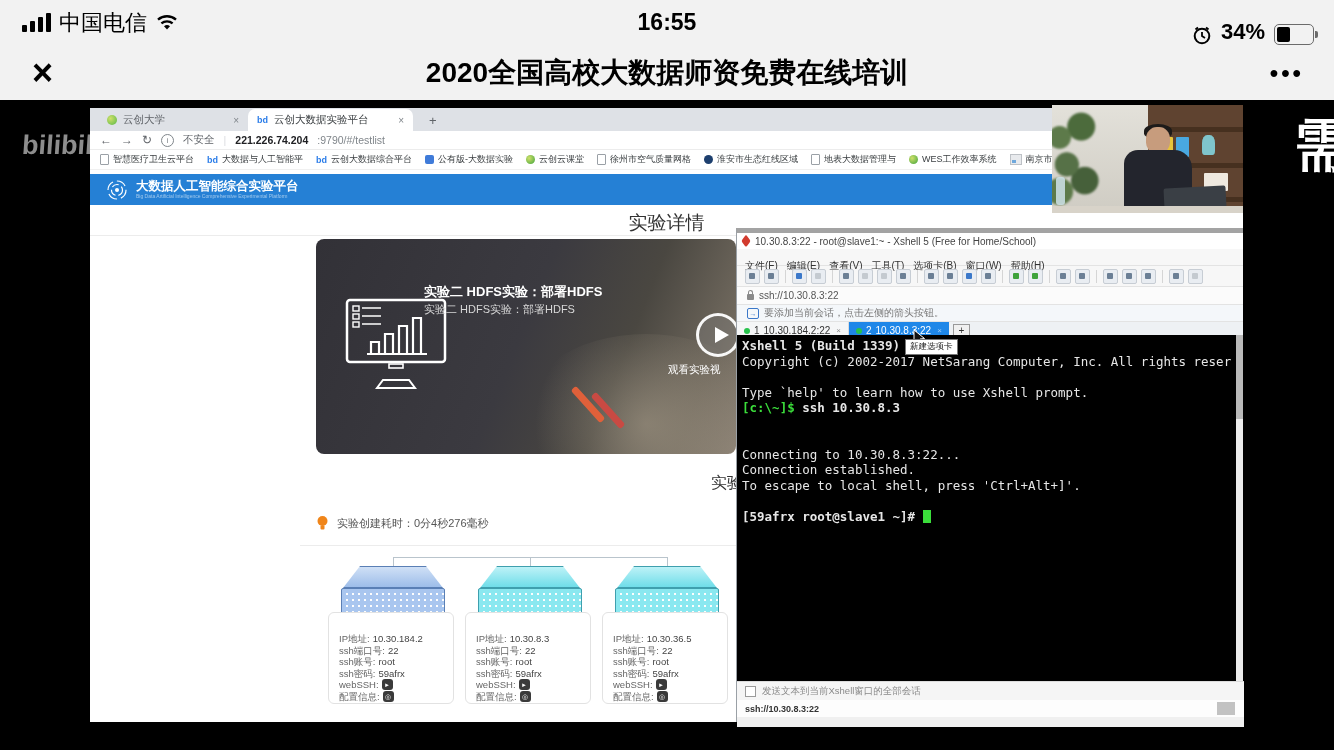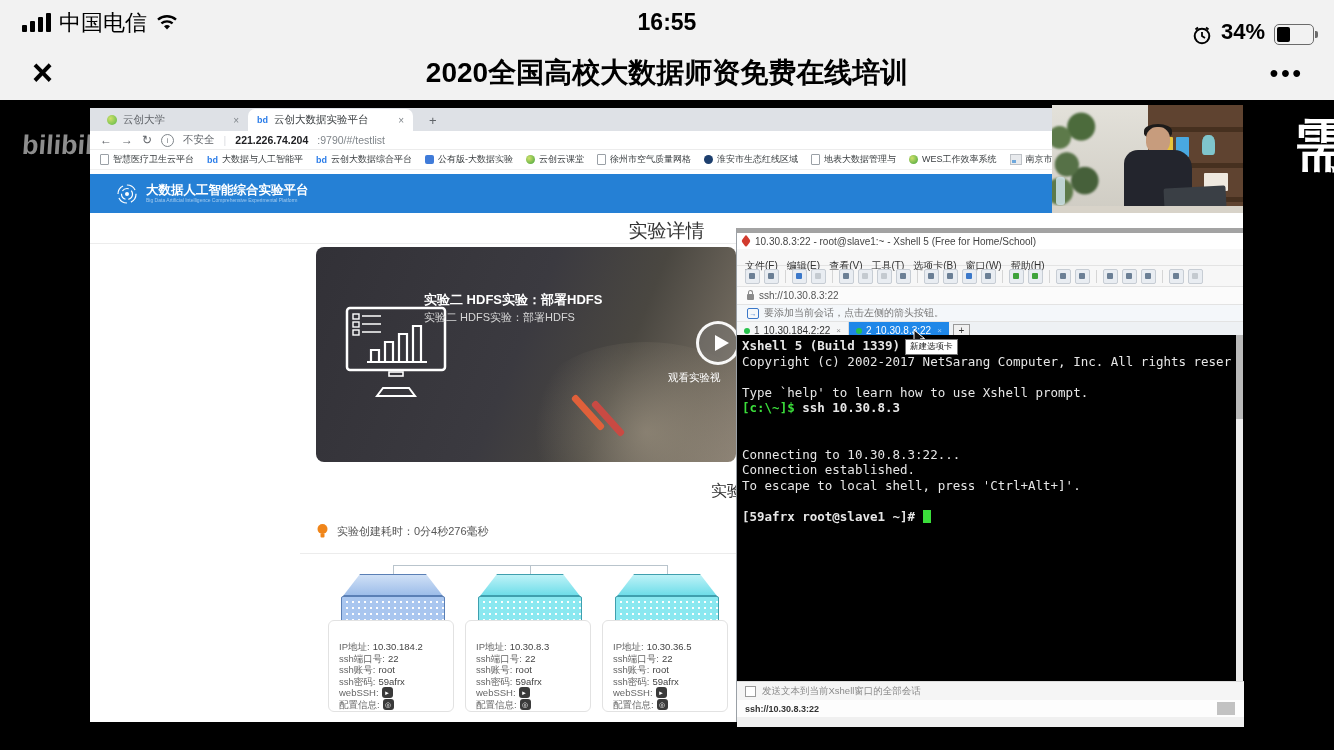--- a/index.html
+++ b/index.html
@@ -57,21 +57,21 @@
          border-bottom:1px solid #f0f0f0;white-space:nowrap;overflow:hidden;}
   .bm{display:inline-flex;align-items:center;gap:4px;flex:0 0 auto;}
   .bm-doc{width:7px;height:9px;border:1px solid #9aa0a6;border-radius:1px;background:#fff;}
   .bm-sq{width:9px;height:9px;background:#3f7bd9;border-radius:2px;}
   .bm-grn{width:9px;height:9px;border-radius:50%;background:radial-gradient(circle at 35% 35%,#cfe06a,#3fa33c);}
   .bm-nvy{width:9px;height:9px;border-radius:50%;background:#1d3f6e;}
   .bm-img{width:10px;height:9px;background:#e8eaed;border:1px solid #bdc1c6;position:relative;}
   .bm-img::after{content:"";position:absolute;left:1px;bottom:1px;width:4px;height:3px;background:#6fa8dc;}
   .gap-strip{height:4px;background:#fff;}
 
-  .platbar{height:39px;background:#2580d5;display:flex;align-items:center;gap:8px;padding-left:26px;}
+  .platbar{height:31px;background:#2580d5;display:flex;align-items:center;gap:8px;padding-left:16px;}
   .plat-logo{flex:0 0 auto;}
   .plat-text .t{color:#fff;font-size:12.5px;font-weight:700;line-height:13px;}
   .plat-text .s{color:rgba(255,255,255,.55);font-size:5px;line-height:6px;}
 
   .pagecontent{position:relative;height:519px;background:#fff;overflow:hidden;}
   .h-detail{position:absolute;left:0;width:1153px;top:5px;text-align:center;font-size:19px;color:#333;}
   .detail-rule{position:absolute;left:0;top:30px;width:1153px;height:1px;background:#ececec;}
 
   
   .banner{position:absolute;left:226px;top:34px;width:420px;height:215px;border-radius:8px;overflow:hidden;

